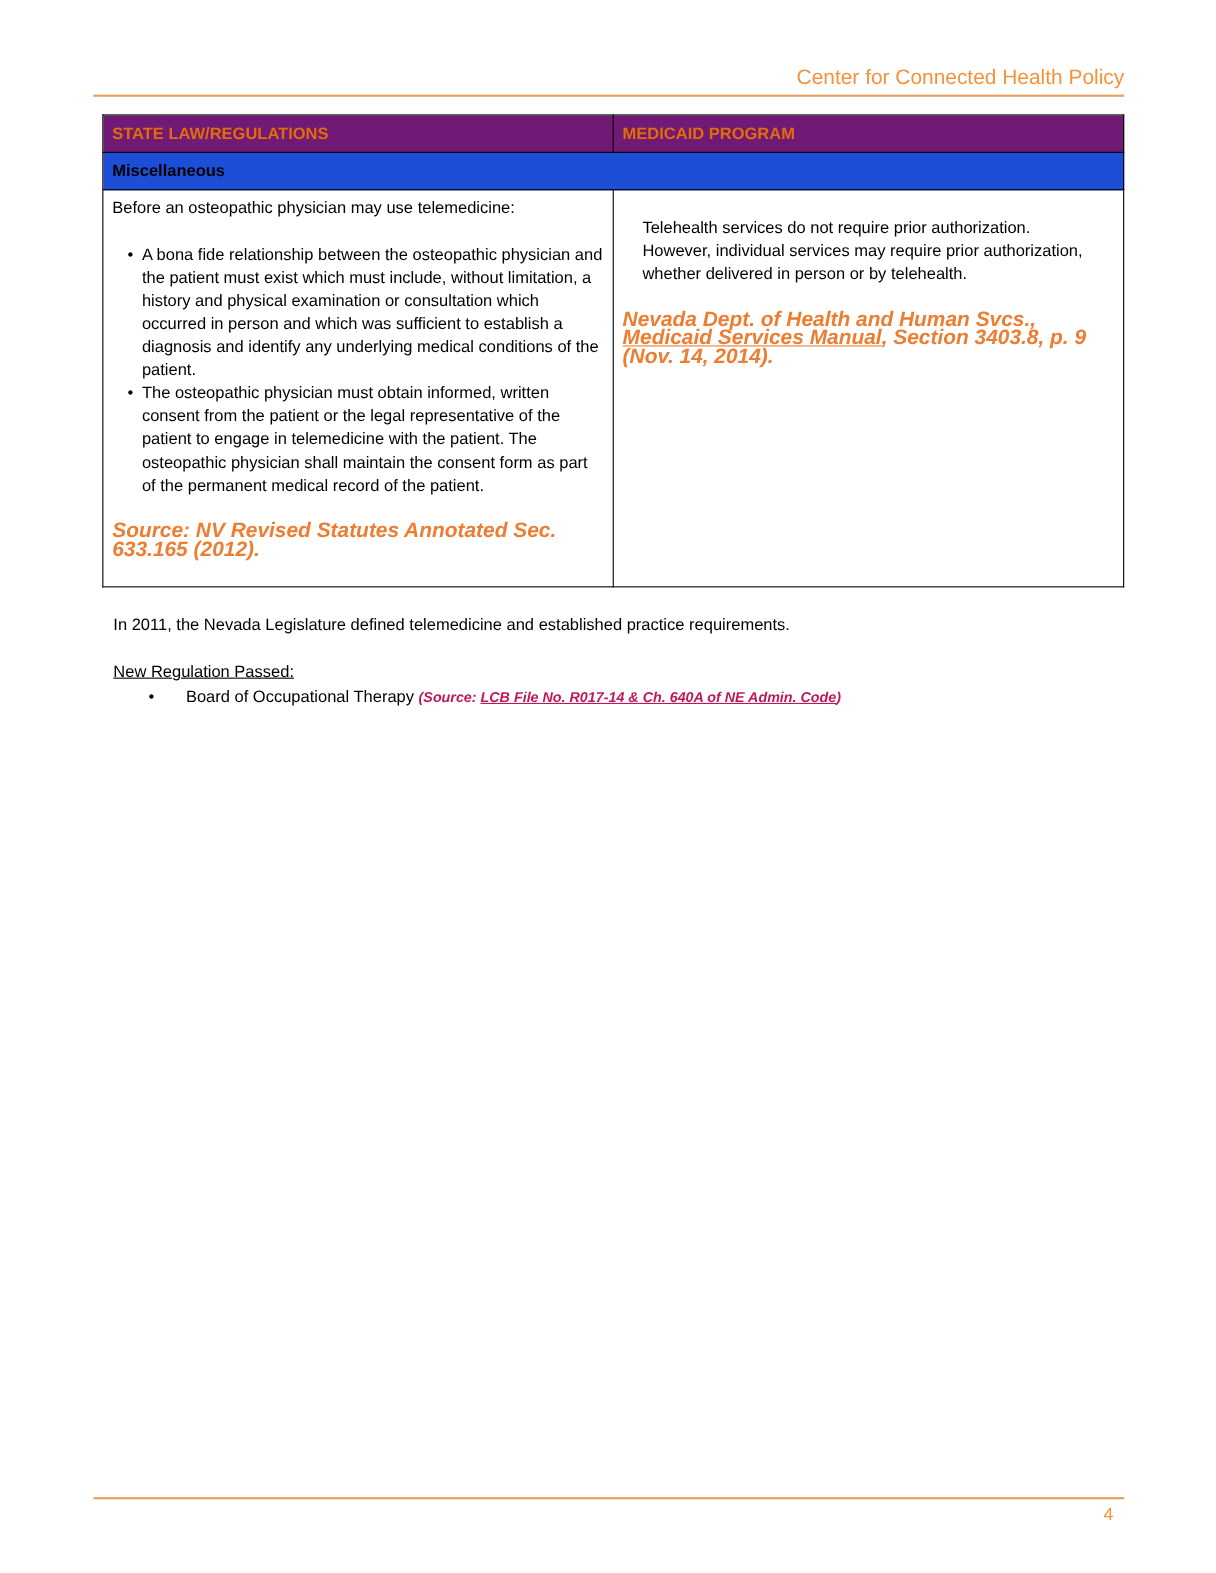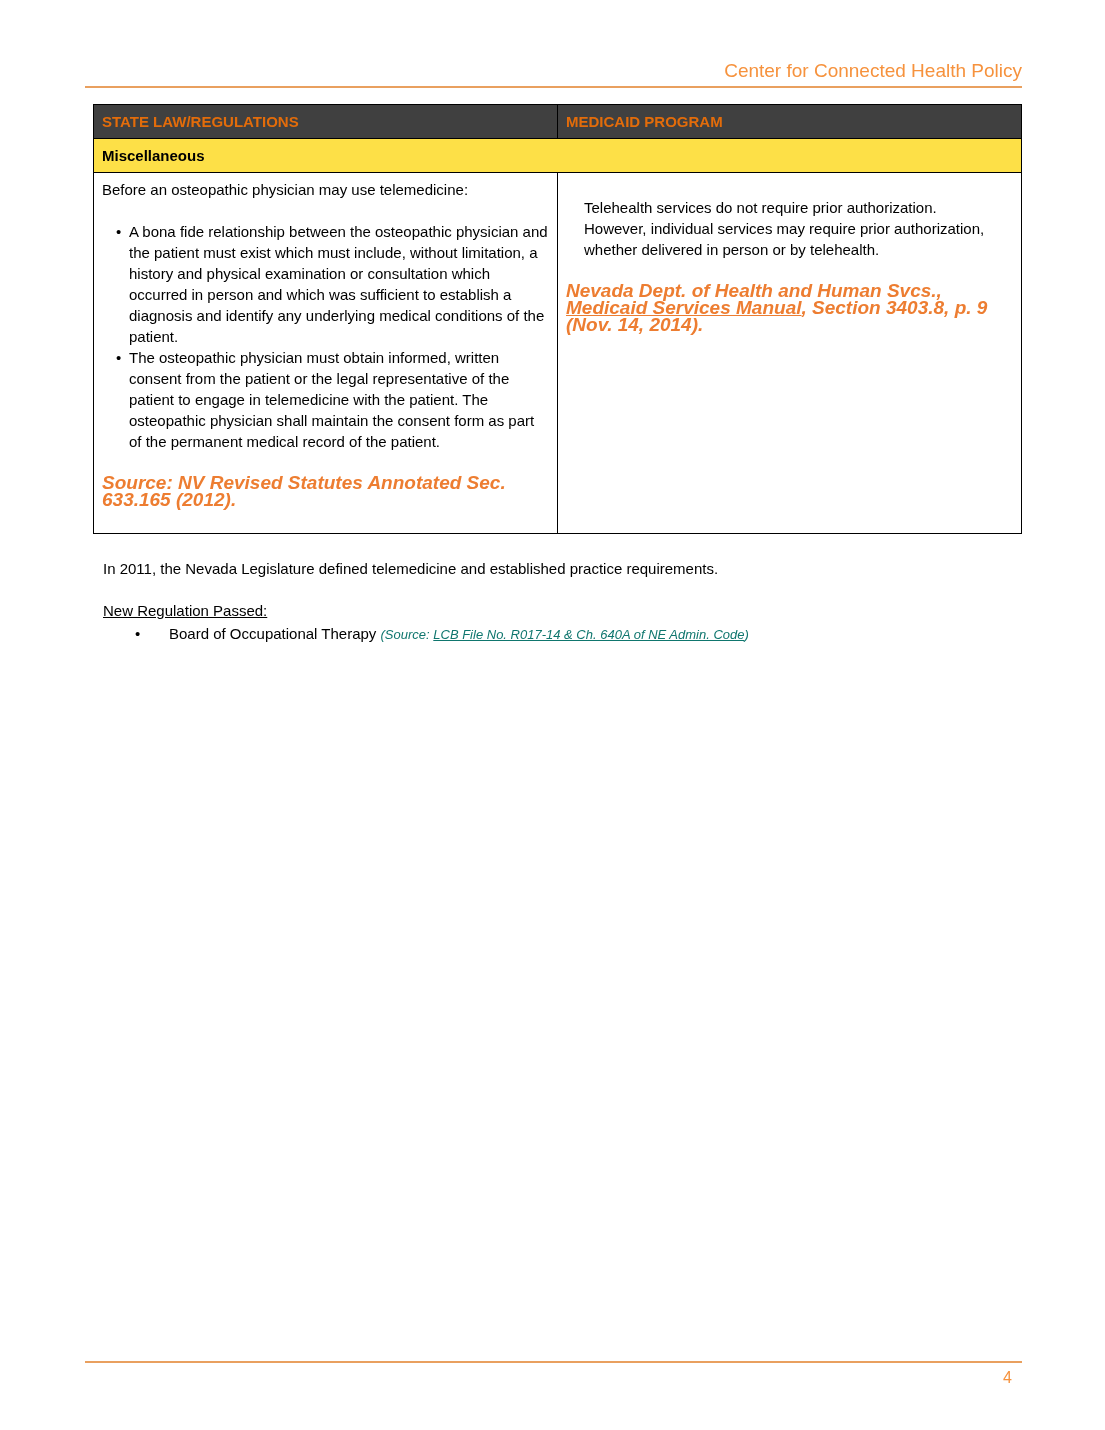--- a/index.html
+++ b/index.html
@@ -38,29 +38,29 @@
     font-size: 15px;
     line-height: 21px;
   }
   table.policy td, table.policy th {
     border: 1px solid #000000;
     padding: 6px 8px;
     vertical-align: top;
     text-align: left;
   }
   th.col-head {
-    background: #404040;
+    background: #701a75;
     color: #E36C0A;
     font-weight: bold;
     font-size: 15px;
     height: 33px;
   }
   td.noref { height: 37px; padding-top: 7px; }
   td.section-row {
-    background: #fde047;
+    background: #1d4ed8;
     font-weight: bold;
     height: 33px;
   }
   td.content-cell { padding: 9px 8px 12px 8px; }
   .cell-intro { margin: 0; }
   .cell-para { margin: 18px; }
   ul.cell-bullets {
     list-style: none;
     margin: 21px 0 0 0;
     padding-left: 27px;
@@ -105,22 +105,22 @@
   }
   ul.comment-bullets li { position: relative; }
   ul.comment-bullets li::before {
     content: "\2022";
     position: absolute;
     left: -34px;
   }
   .inline-source {
     font-size: 13px;
     font-style: italic;
-    font-weight: normal;
-    color: #0f766e;
+    font-weight: bold;
+    color: #be185d;
   }
   .inline-source .link { text-decoration: underline; cursor: pointer; }
   
   .footer-rule {
     position: absolute;
     left: 85px;
     width: 937px;
     top: 1361px;
     border-top: 2px solid #E9A05F;
   }

